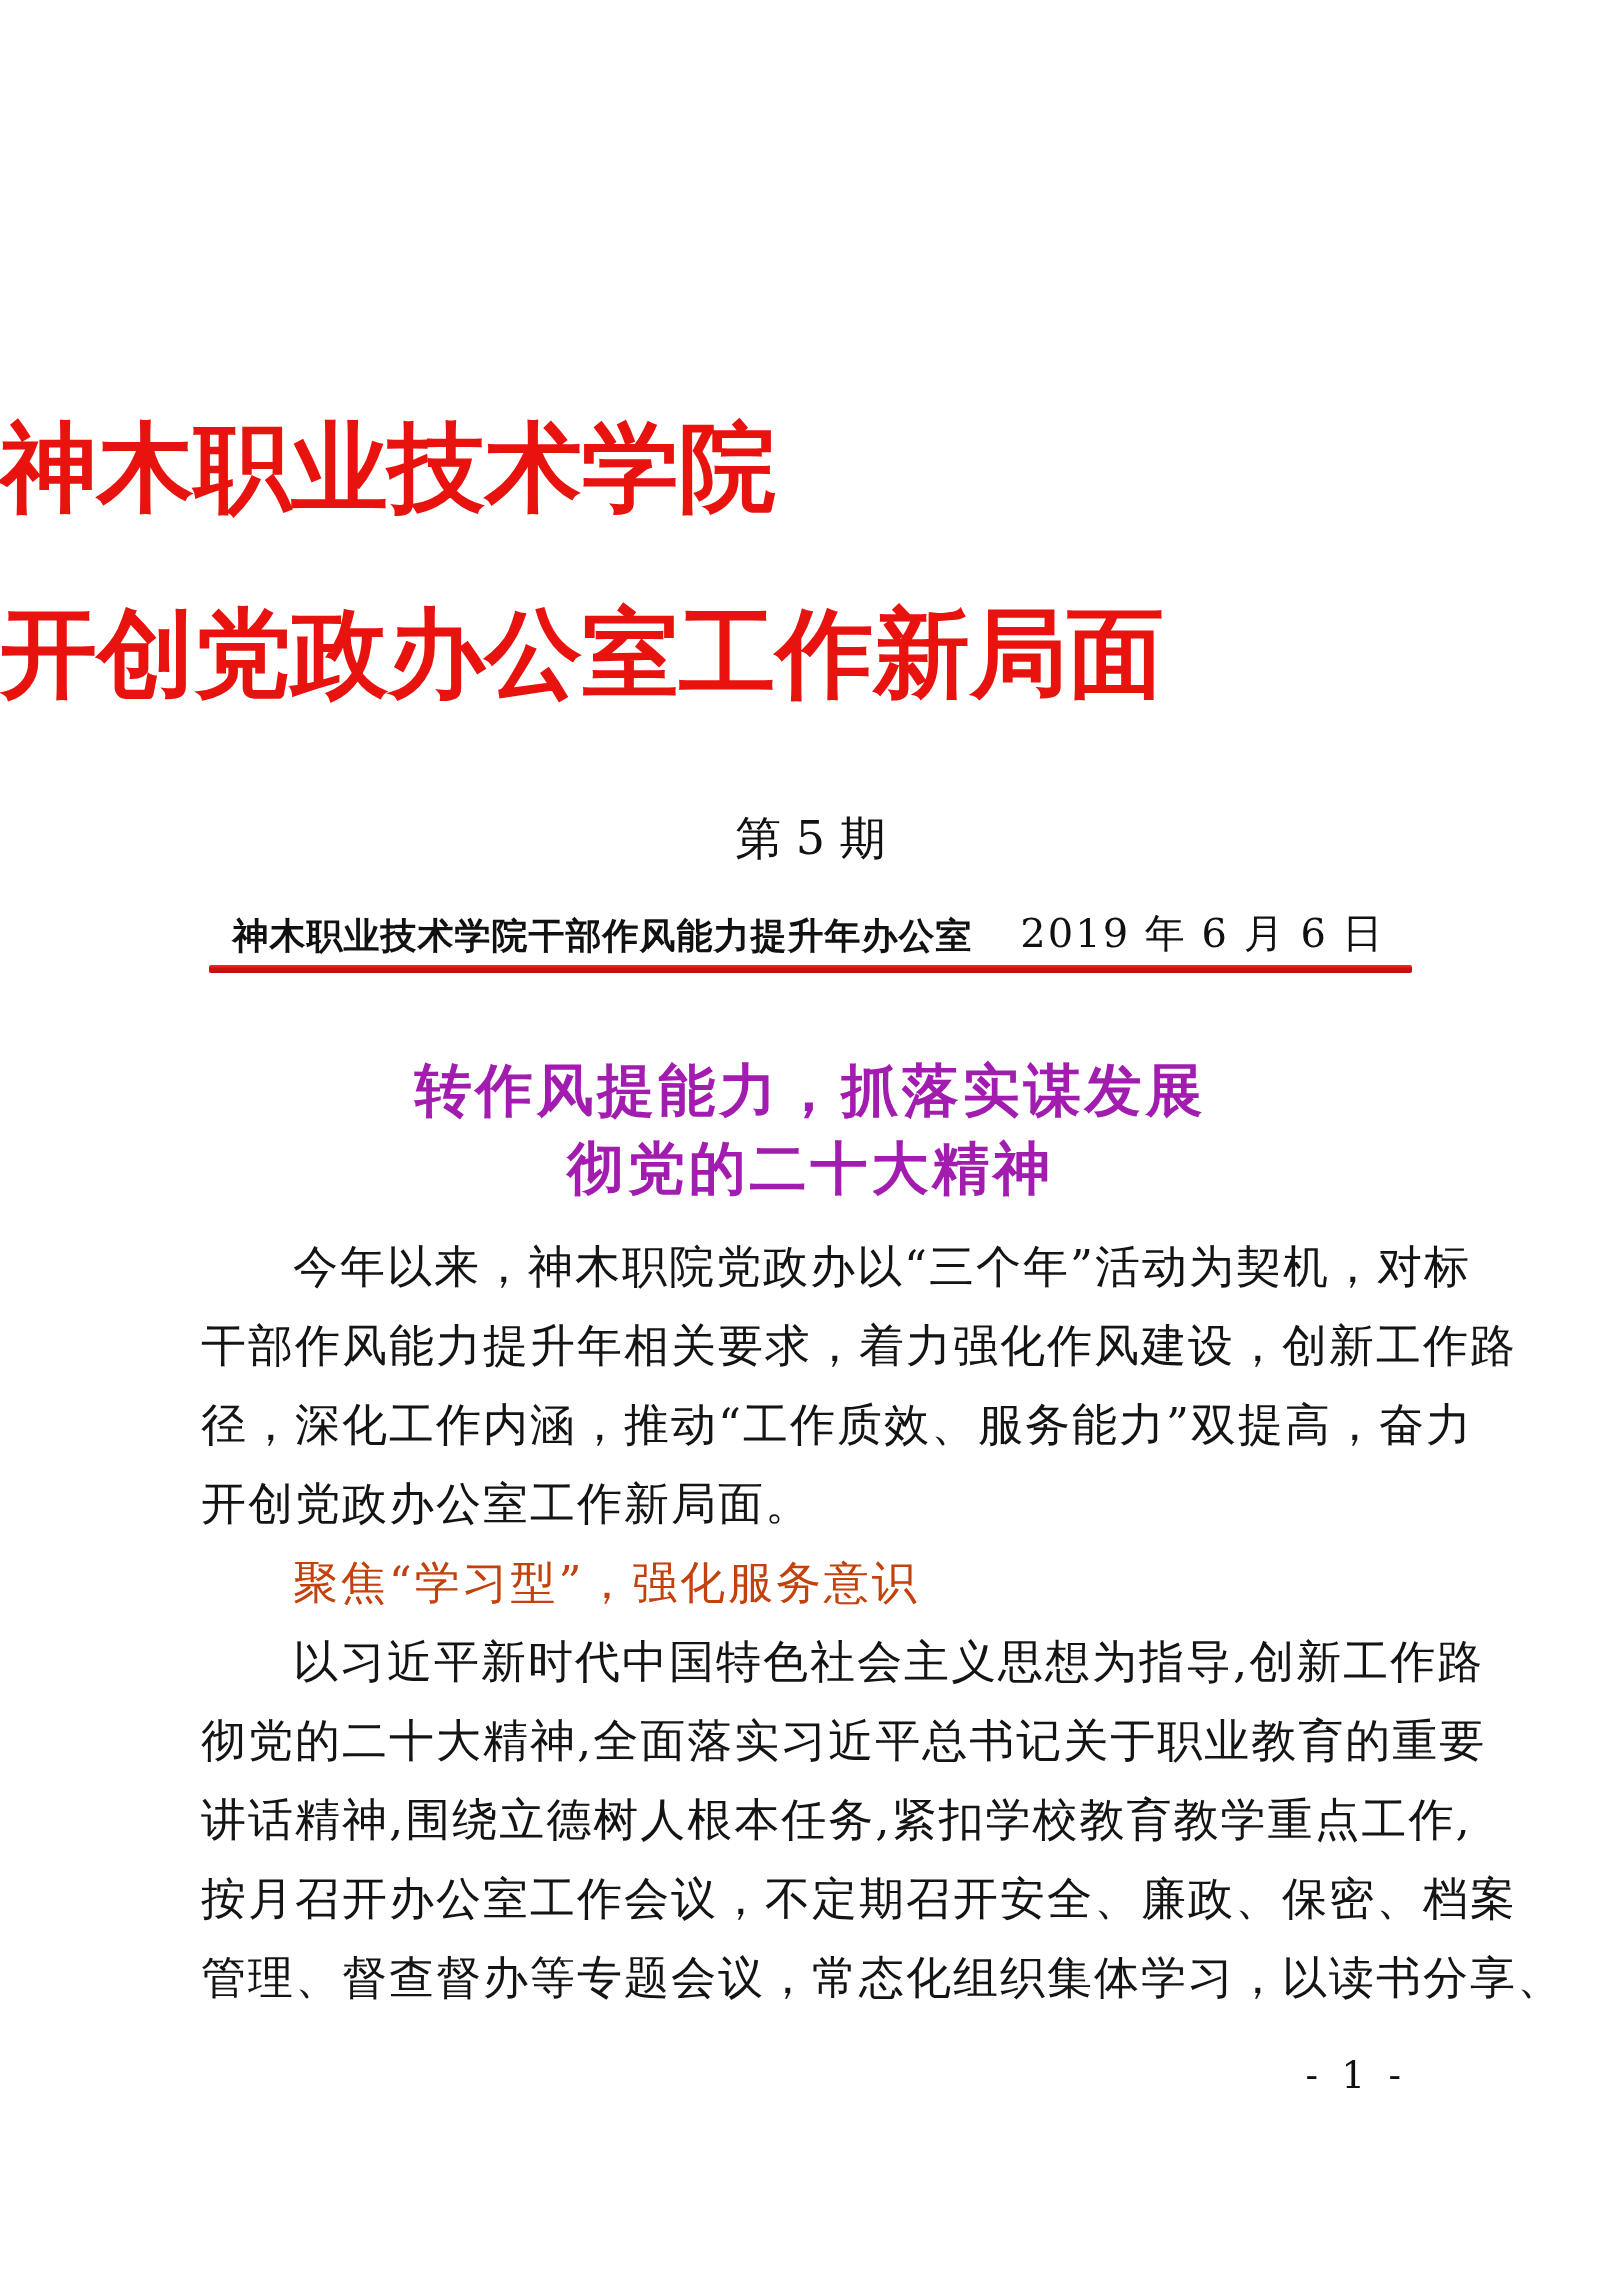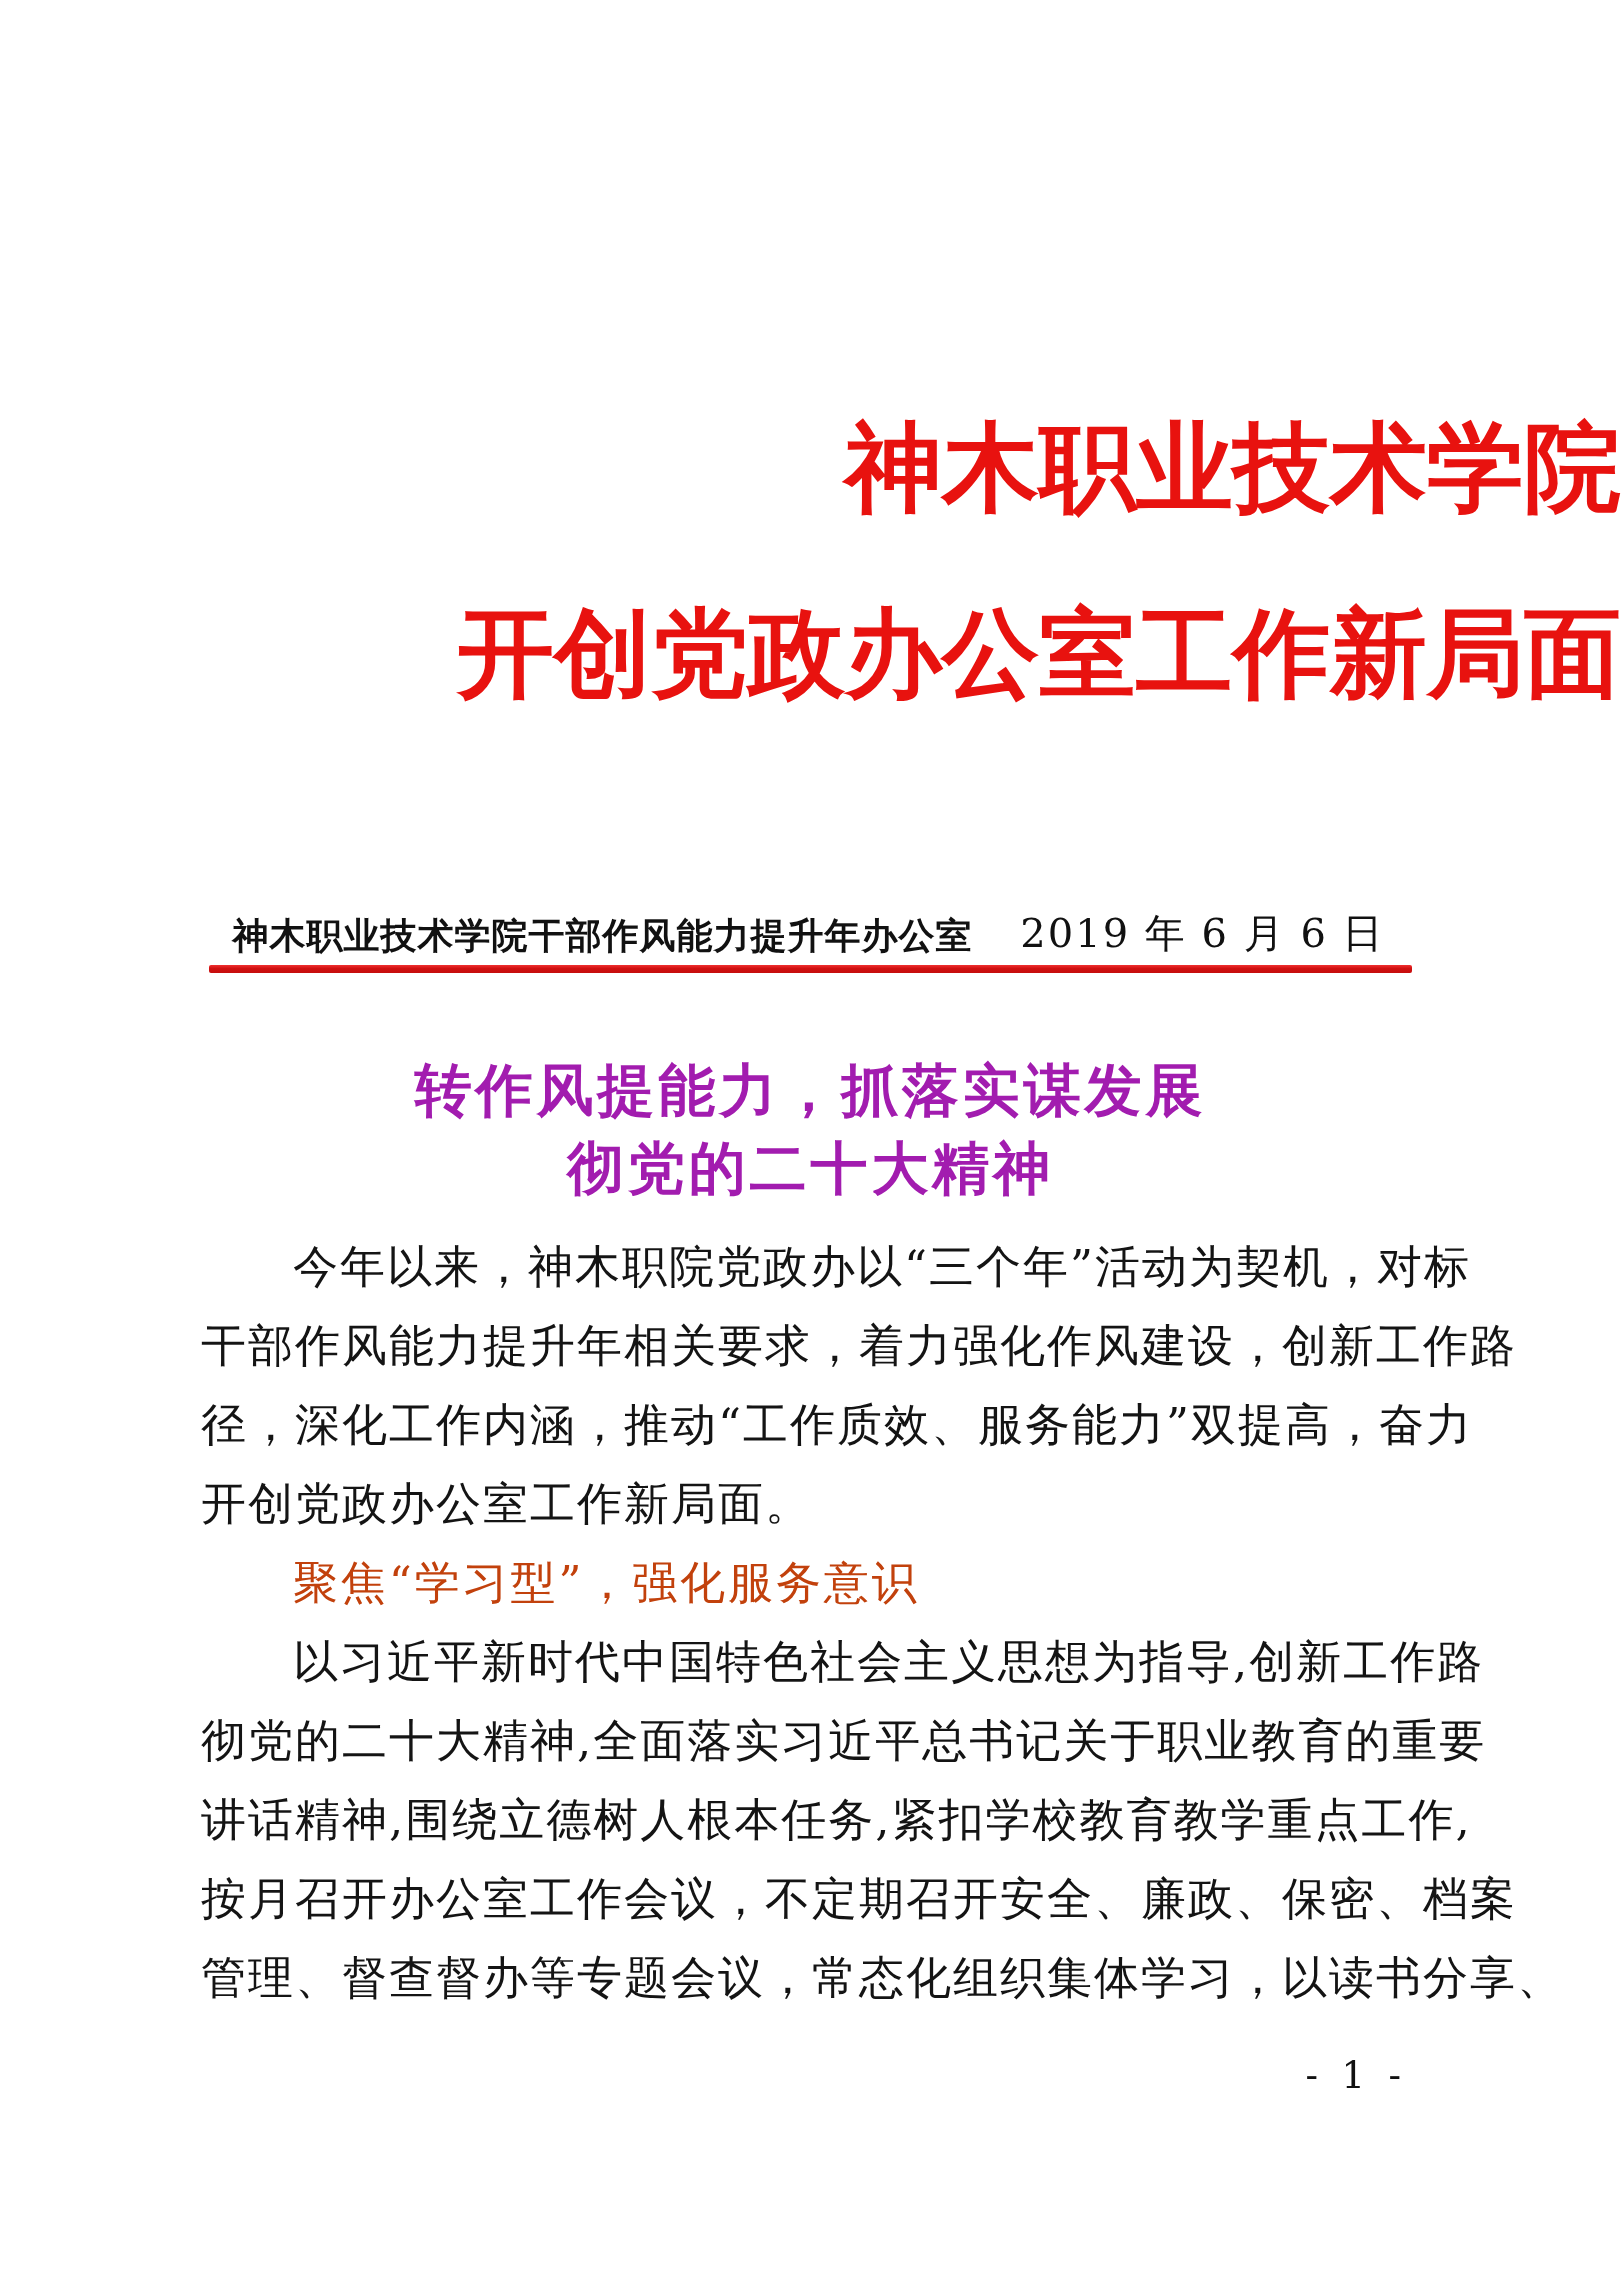--- a/index.html
+++ b/index.html
@@ -13,28 +13,27 @@
     color: #111111;
     overflow: hidden;
   }
 
   
   .masthead-title {
     position: absolute;
     top: 374px;
     left: 0;
     width: 100%;
-    text-align: right;
+    text-align: left;
     color: #e8120f;
     font-weight: 700;
     font-size: 97px;
     line-height: 186px;
     letter-spacing: 0px;
     white-space: nowrap;
-    padding-left: 46px;
   }
   .masthead-title .title-line2 { letter-spacing: 0px; }
 
   .issue-line {
     position: absolute;
     top: 808px;
     left: 0;
     width: 100%;
     text-align: center;
     font-size: 46px;
@@ -130,20 +129,21 @@
 </head>
 <body>
 
 <div class="page">
 
   <div class="masthead-title">
     <div class="title-line1">神木职业技术学院</div>
     <div class="title-line2">开创党政办公室工作新局面</div>
   </div>
 
+  <div class="issue-line">第 5 期</div>
 
   <div class="office-row">
     <span class="office-name">神木职业技术学院干部作风能力提升年办公室</span>
     <span class="issue-date">2019 年 6 月 6 日</span>
   </div>
 
   <div class="red-rule"></div>
 
   <div class="article-heading">
     <div>转作风提能力，抓落实谋发展</div>

